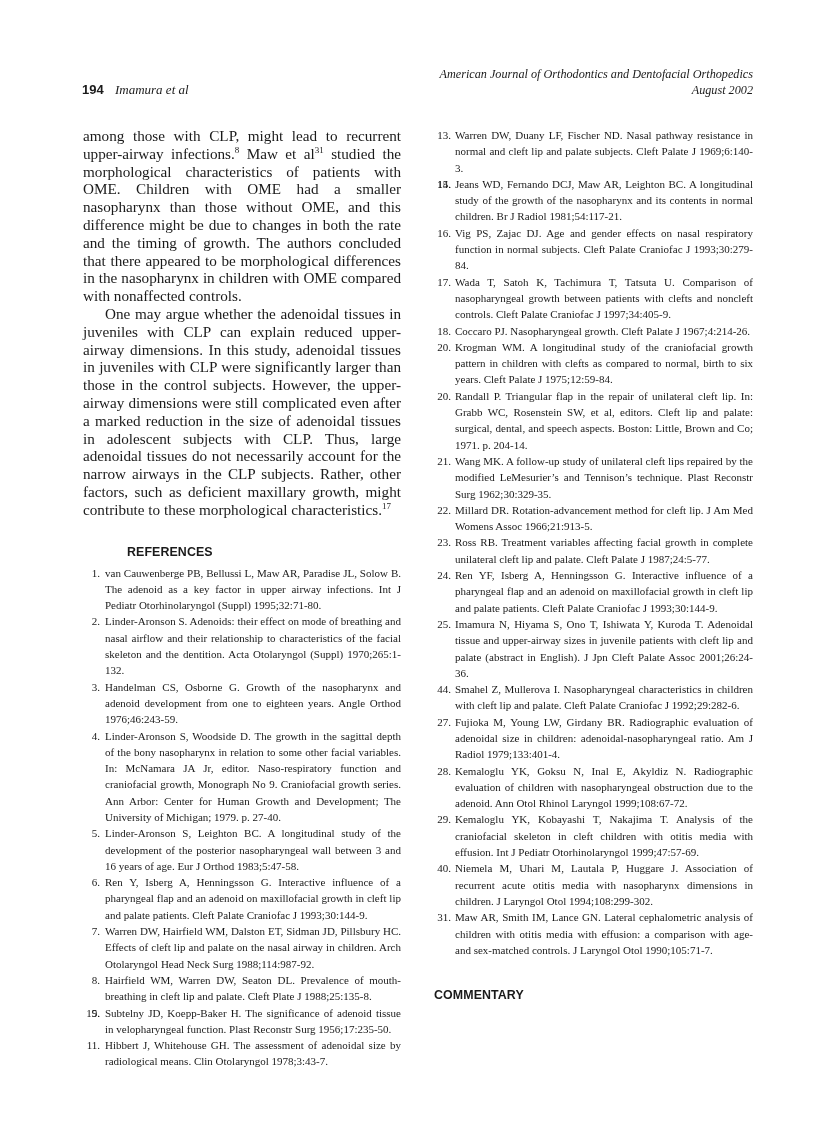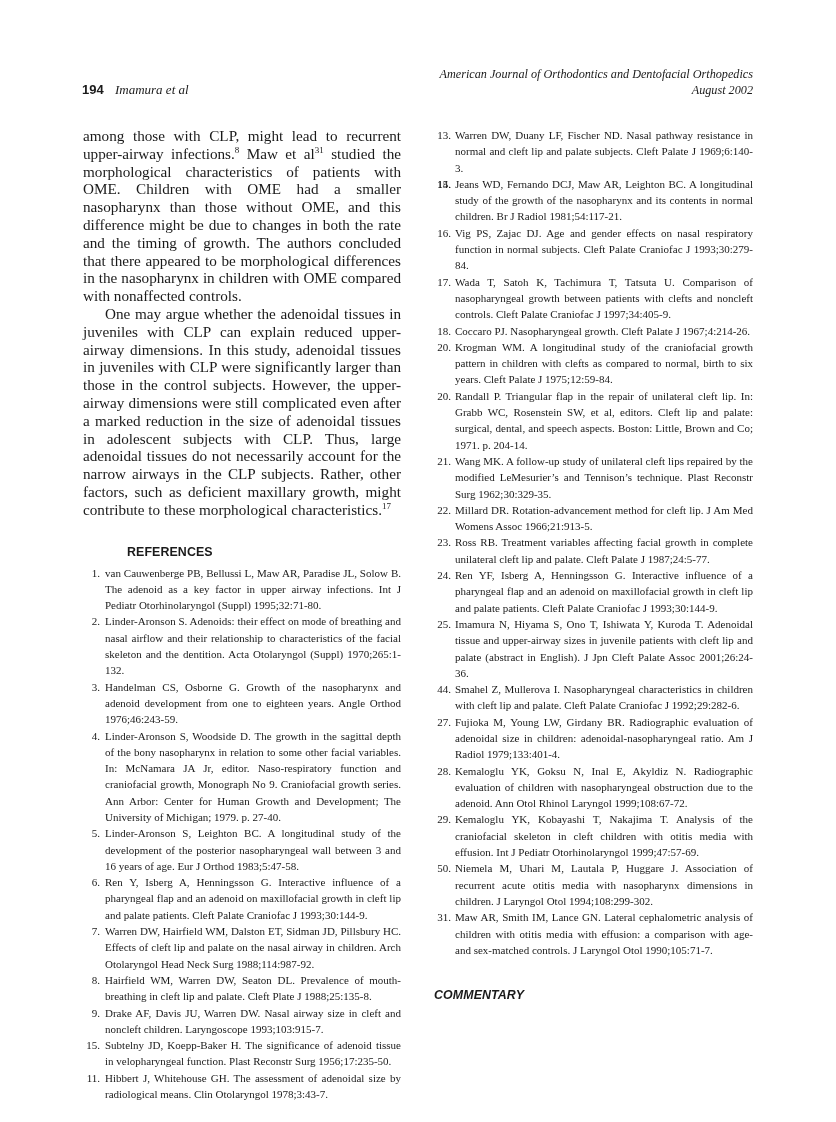--- a/index.html
+++ b/index.html
@@ -13,21 +13,21 @@
   .col { position: absolute; top: 127px; font-family: "Liberation Serif", serif; }
   .col-left { left: 83px; width: 318px; }
   .col-right { left: 434px; width: 319px; }
 
   .body-text p { margin: 0; font-size: 15.2px; line-height: 17.8px; text-align: justify; hyphens: manual; }
   .body-text p.indent { text-indent: 22px; }
   sup { font-size: 9px; line-height: 0; vertical-align: 6px; }
 
   .heading { font-family: "Liberation Sans", sans-serif; font-weight: bold; font-size: 12.4px; letter-spacing: 0.1px; margin: 0; }
   .heading.refs { margin-top: 26px; margin-bottom: 6px; padding-left: 44px; }
-  .heading.comm { margin-top: 30px; margin-bottom: 14px; font-style: italic; }
+  .heading.comm { margin-top: 30px; margin-bottom: 14px; }
 
   ol.refs { list-style: none; margin: 0; padding: 0; }
   ol.refs li { position: relative; padding-left: 21px; font-size: 11px; line-height: 16.3px; text-align: justify; }
   ol.refs li .num { position: absolute; left: 0; top: 0; width: 17px; text-align: right; }
   .col-left ol.refs li { padding-left: 22px; }
   .col-left ol.refs { margin-left: 0; }
 </style>
 </head>
 <body>
 
@@ -50,21 +50,21 @@
   <h3 class="heading refs">REFERENCES</h3>
   <ol class="refs">
       <li><span class="num">1.</span><span>van Cauwenberge PB, Bellussi L, Maw AR, Paradise JL, Solow B. The adenoid as a key factor in upper airway infections. Int J Pediatr Otorhinolaryngol (Suppl) 1995;32:71-80.</span></li>
       <li><span class="num">2.</span><span>Linder-Aronson S. Adenoids: their effect on mode of breathing and nasal airflow and their relationship to characteristics of the facial skeleton and the dentition. Acta Otolaryngol (Suppl) 1970;265:1-132.</span></li>
       <li><span class="num">3.</span><span>Handelman CS, Osborne G. Growth of the nasopharynx and adenoid development from one to eighteen years. Angle Orthod 1976;46:243-59.</span></li>
       <li><span class="num">4.</span><span>Linder-Aronson S, Woodside D. The growth in the sagittal depth of the bony nasopharynx in relation to some other facial variables. In: McNamara JA Jr, editor. Naso-respiratory function and craniofacial growth, Monograph No 9. Craniofacial growth series. Ann Arbor: Center for Human Growth and Development; The University of Michigan; 1979. p. 27-40.</span></li>
       <li><span class="num">5.</span><span>Linder-Aronson S, Leighton BC. A longitudinal study of the development of the posterior nasopharyngeal wall between 3 and 16 years of age. Eur J Orthod 1983;5:47-58.</span></li>
       <li><span class="num">6.</span><span>Ren Y, Isberg A, Henningsson G. Interactive influence of a pharyngeal flap and an adenoid on maxillofacial growth in cleft lip and palate patients. Cleft Palate Craniofac J 1993;30:144-9.</span></li>
       <li><span class="num">7.</span><span>Warren DW, Hairfield WM, Dalston ET, Sidman JD, Pillsbury HC. Effects of cleft lip and palate on the nasal airway in children. Arch Otolaryngol Head Neck Surg 1988;114:987-92.</span></li>
       <li><span class="num">8.</span><span>Hairfield WM, Warren DW, Seaton DL. Prevalence of mouth-breathing in cleft lip and palate. Cleft Plate J 1988;25:135-8.</span></li>
-      <li><span class="num">9.</span><span>Drake AF, Davis JU, Warren DW. Nasal airway size in cleft and noncleft children. Laryngoscope 1993;103:915-7.</span></li>
+      <li><span class="num">9.</span></li>
       <li><span class="num">15.</span><span>Subtelny JD, Koepp-Baker H. The significance of adenoid tissue in velopharyngeal function. Plast Reconstr Surg 1956;17:235-50.</span></li>
       <li><span class="num">11.</span><span>Hibbert J, Whitehouse GH. The assessment of adenoidal size by radiological means. Clin Otolaryngol 1978;3:43-7.</span></li>
     </ol>
 </div>
 
 <div class="col col-right">
   <ol class="refs">
       <li><span class="num">13.</span><span>Warren DW, Duany LF, Fischer ND. Nasal pathway resistance in normal and cleft lip and palate subjects. Cleft Palate J 1969;6:140-3.</span></li>
       <li><span class="num">14.</span></li>
       <li><span class="num">15.</span><span>Jeans WD, Fernando DCJ, Maw AR, Leighton BC. A longitudinal study of the growth of the nasopharynx and its contents in normal children. Br J Radiol 1981;54:117-21.</span></li>
@@ -75,18 +75,18 @@
       <li><span class="num">20.</span><span>Randall P. Triangular flap in the repair of unilateral cleft lip. In: Grabb WC, Rosenstein SW, et al, editors. Cleft lip and palate: surgical, dental, and speech aspects. Boston: Little, Brown and Co; 1971. p. 204-14.</span></li>
       <li><span class="num">21.</span><span>Wang MK. A follow-up study of unilateral cleft lips repaired by the modified LeMesurier’s and Tennison’s technique. Plast Reconstr Surg 1962;30:329-35.</span></li>
       <li><span class="num">22.</span><span>Millard DR. Rotation-advancement method for cleft lip. J Am Med Womens Assoc 1966;21:913-5.</span></li>
       <li><span class="num">23.</span><span>Ross RB. Treatment variables affecting facial growth in complete unilateral cleft lip and palate. Cleft Palate J 1987;24:5-77.</span></li>
       <li><span class="num">24.</span><span>Ren YF, Isberg A, Henningsson G. Interactive influence of a pharyngeal flap and an adenoid on maxillofacial growth in cleft lip and palate patients. Cleft Palate Craniofac J 1993;30:144-9.</span></li>
       <li><span class="num">25.</span><span>Imamura N, Hiyama S, Ono T, Ishiwata Y, Kuroda T. Adenoidal tissue and upper-airway sizes in juvenile patients with cleft lip and palate (abstract in English). J Jpn Cleft Palate Assoc 2001;26:24-36.</span></li>
       <li><span class="num">44.</span><span>Smahel Z, Mullerova I. Nasopharyngeal characteristics in children with cleft lip and palate. Cleft Palate Craniofac J 1992;29:282-6.</span></li>
       <li><span class="num">27.</span><span>Fujioka M, Young LW, Girdany BR. Radiographic evaluation of adenoidal size in children: adenoidal-nasopharyngeal ratio. Am J Radiol 1979;133:401-4.</span></li>
       <li><span class="num">28.</span><span>Kemaloglu YK, Goksu N, Inal E, Akyldiz N. Radiographic evaluation of children with nasopharyngeal obstruction due to the adenoid. Ann Otol Rhinol Laryngol 1999;108:67-72.</span></li>
       <li><span class="num">29.</span><span>Kemaloglu YK, Kobayashi T, Nakajima T. Analysis of the craniofacial skeleton in cleft children with otitis media with effusion. Int J Pediatr Otorhinolaryngol 1999;47:57-69.</span></li>
-      <li><span class="num">50.</span><span>Niemela M, Uhari M, Lautala P, Huggare J. Association of recurrent acute otitis media with nasopharynx dimensions in children. J Laryngol Otol 1994;108:299-302.</span></li>
+      <li><span class="num">40.</span><span>Niemela M, Uhari M, Lautala P, Huggare J. Association of recurrent acute otitis media with nasopharynx dimensions in children. J Laryngol Otol 1994;108:299-302.</span></li>
       <li><span class="num">31.</span><span>Maw AR, Smith IM, Lance GN. Lateral cephalometric analysis of children with otitis media with effusion: a comparison with age- and sex-matched controls. J Laryngol Otol 1990;105:71-7.</span></li>
     </ol>
   <h3 class="heading comm">COMMENTARY</h3>
 
 </div>
 
 </body></html>

